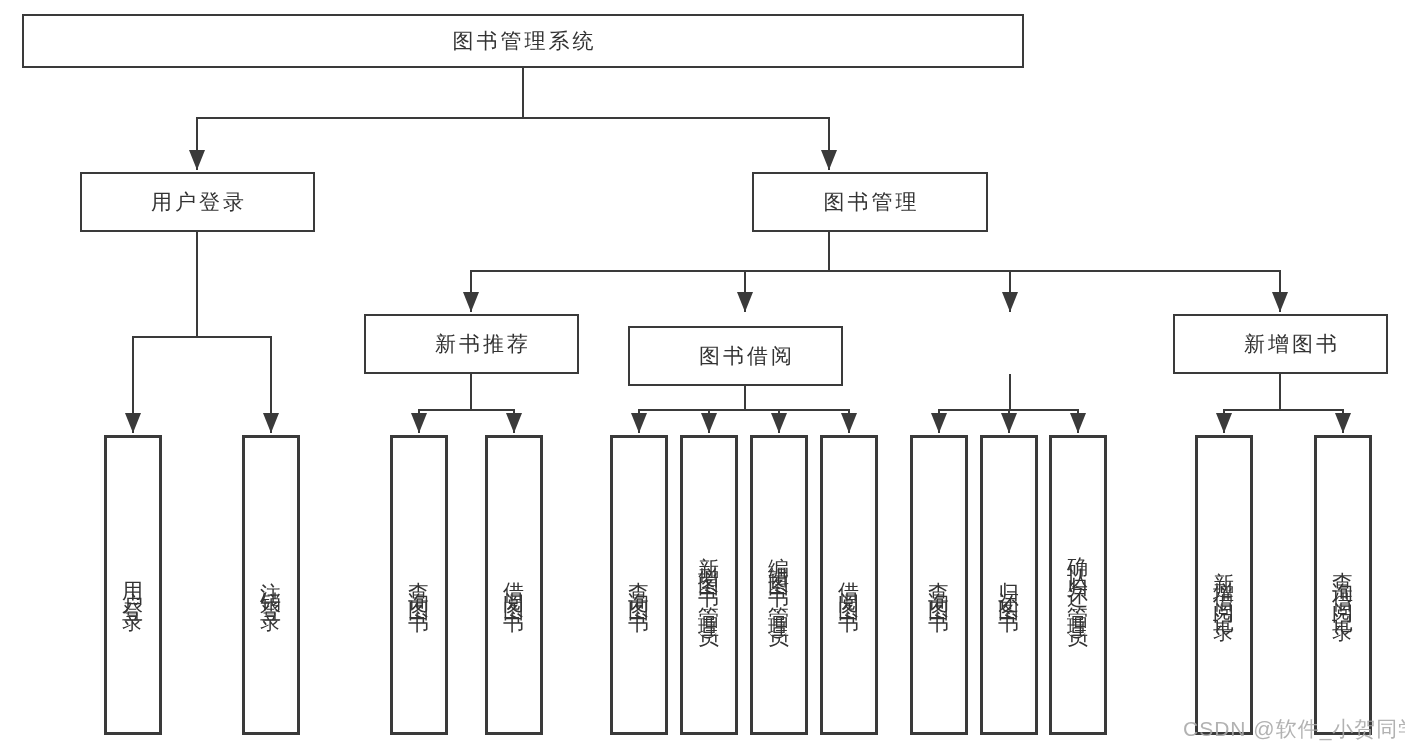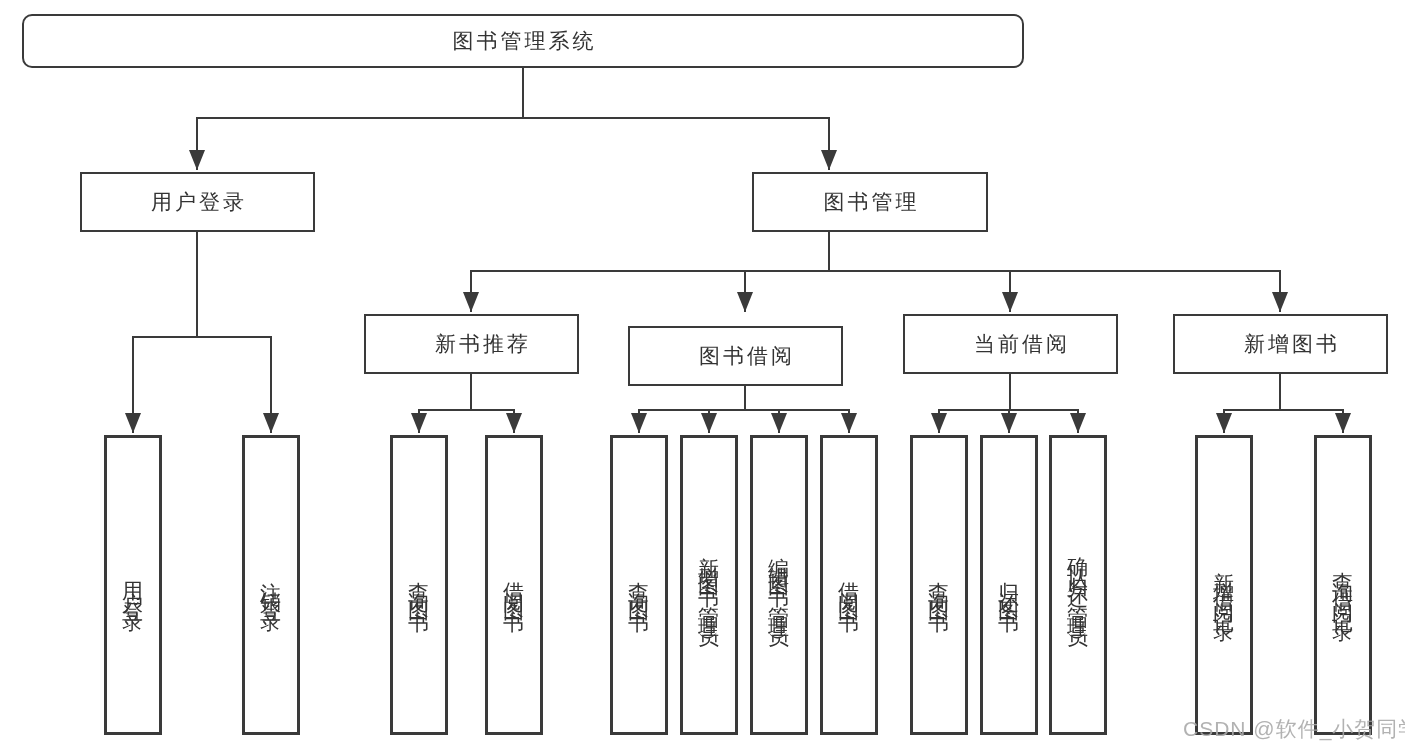--- a/index.html
+++ b/index.html
@@ -39,21 +39,21 @@
   .tall {
     border-width: 3px;
   }
   .vlabel {
     writing-mode: vertical-rl;
     text-orientation: mixed;
     font-size: 21px;
     letter-spacing: 10px;
     line-height: 1;
   }
-  .root-box   { left: 22px;  top: 14px;  width: 1002px; height: 54px; border-radius: 10px; }
+  .root-box   { left: 22px;  top: 14px;  width: 1002px; height: 54px; }
   .l2a        { left: 80px;  top: 172px; width: 235px;  height: 60px; }
   .l2b        { left: 752px; top: 172px; width: 236px;  height: 60px; }
   .l3         { top: 314px;  height: 60px; width: 215px; padding-left: 20px; }
   .l3a { left: 364px; }
   .l3b { left: 628px; margin-top: 12px; }
   .l3c { left: 903px; }
   .l3d { left: 1173px; }
   .tall       { top: 435px;  height: 300px; width: 58px; }
   .t1  { left: 104px; }
   .t2  { left: 242px; }
@@ -144,23 +144,20 @@
   <div class="node l2b">
     <span class="hlabel">图书管理</span>
   </div>
 
   <div class="node l3 l3a">
     <span class="hlabel">新书推荐</span>
   </div>
   <div class="node l3 l3b">
     <span class="hlabel">图书借阅</span>
   </div>
-  <div class="node l3 l3c">
-    <span class="hlabel">当前借阅</span>
-  </div>
   <div class="node l3 l3d">
     <span class="hlabel">新增图书</span>
   </div>
 
   <div class="node tall t1">
     <span class="vlabel">用户登录</span>
   </div>
   <div class="node tall t2">
     <span class="vlabel">注销登录</span>
   </div>

